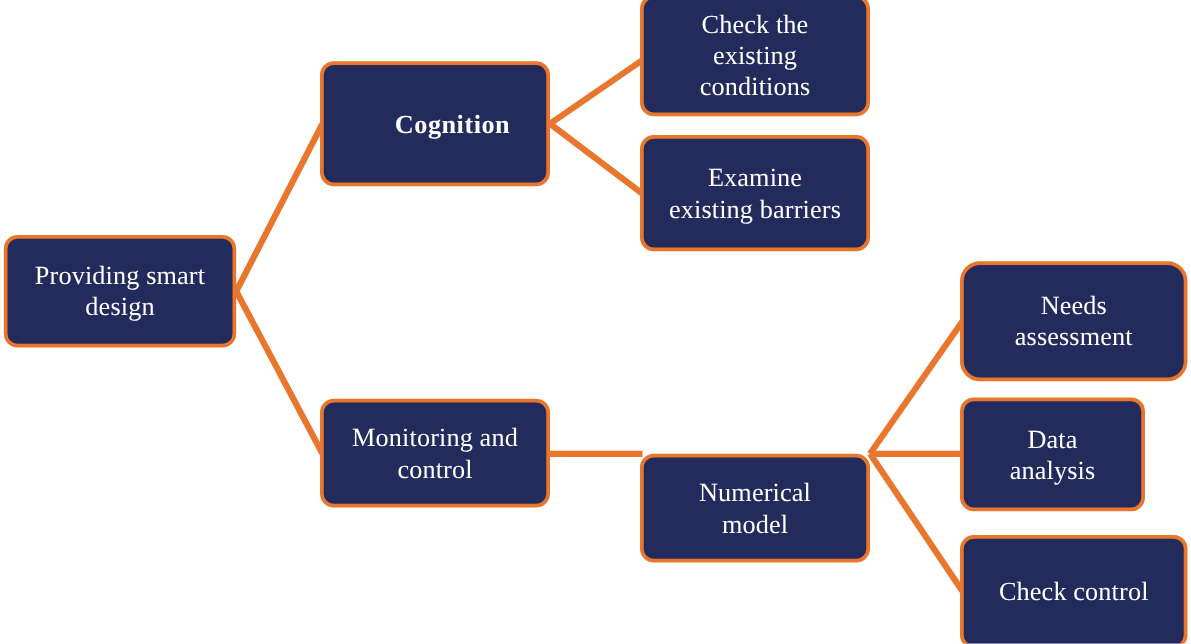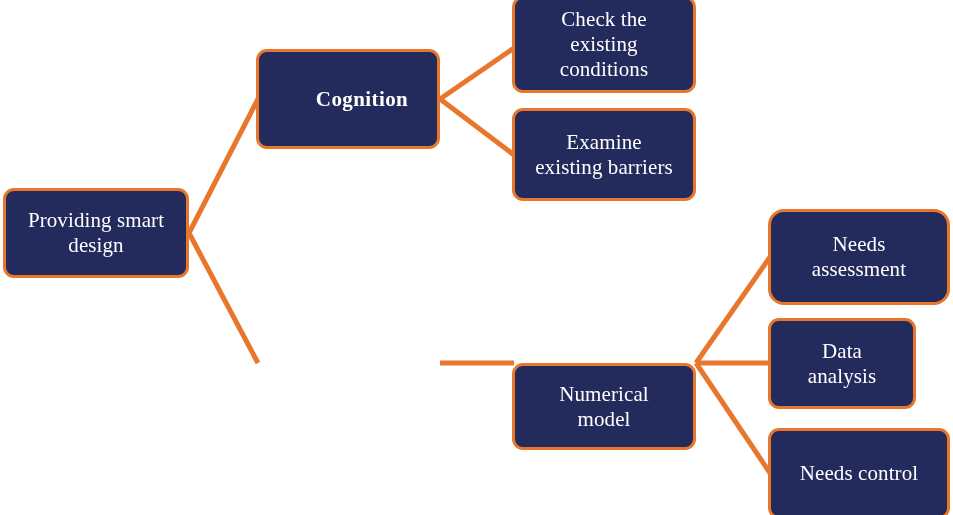--- a/index.html
+++ b/index.html
@@ -90,30 +90,33 @@
   </div>
 
   <div class="node" id="node-check">
     <span class="node-label">Check the existing conditions</span>
   </div>
 
   <div class="node" id="node-examine">
     <span class="node-label">Examine existing barriers</span>
   </div>
 
+  <div class="node" id="node-monitoring">
+    <span class="node-label">Monitoring and control</span>
+  </div>
 
   <div class="node" id="node-numerical">
     <span class="node-label">Numerical model</span>
   </div>
 
   <div class="node" id="node-needs">
     <span class="node-label">Needs assessment</span>
   </div>
 
   <div class="node" id="node-data">
     <span class="node-label">Data analysis</span>
   </div>
 
   <div class="node" id="node-smart">
-    <span class="node-label">Needs control</span>
+    <span class="node-label">Check control</span>
   </div>
 
 </div>
 
 </body></html>

